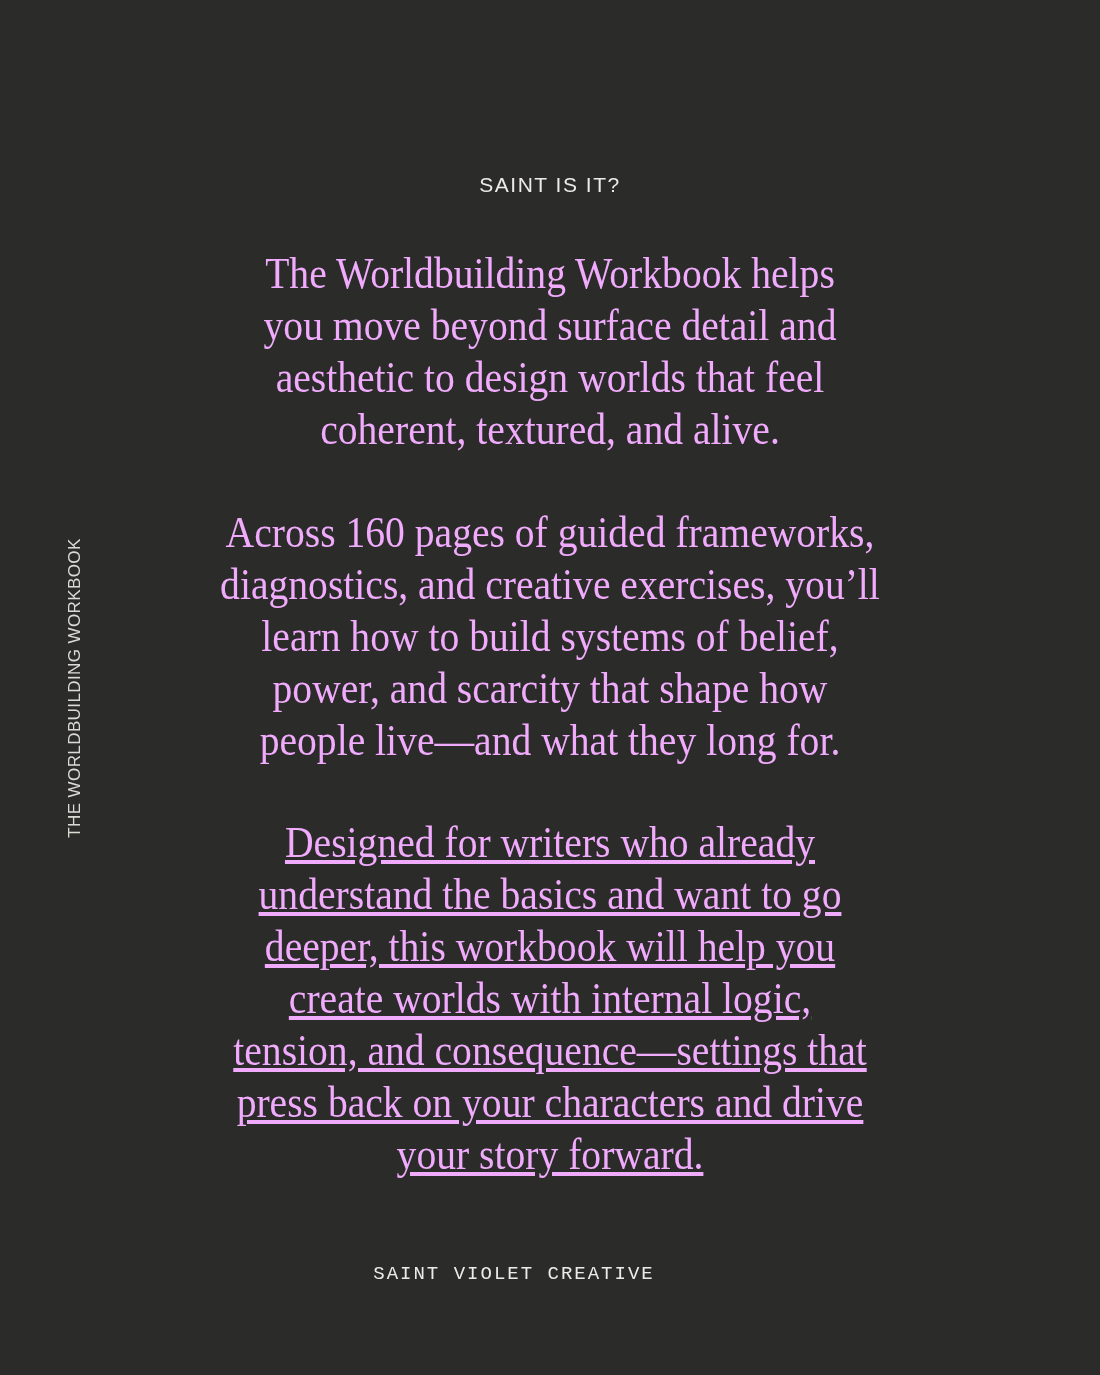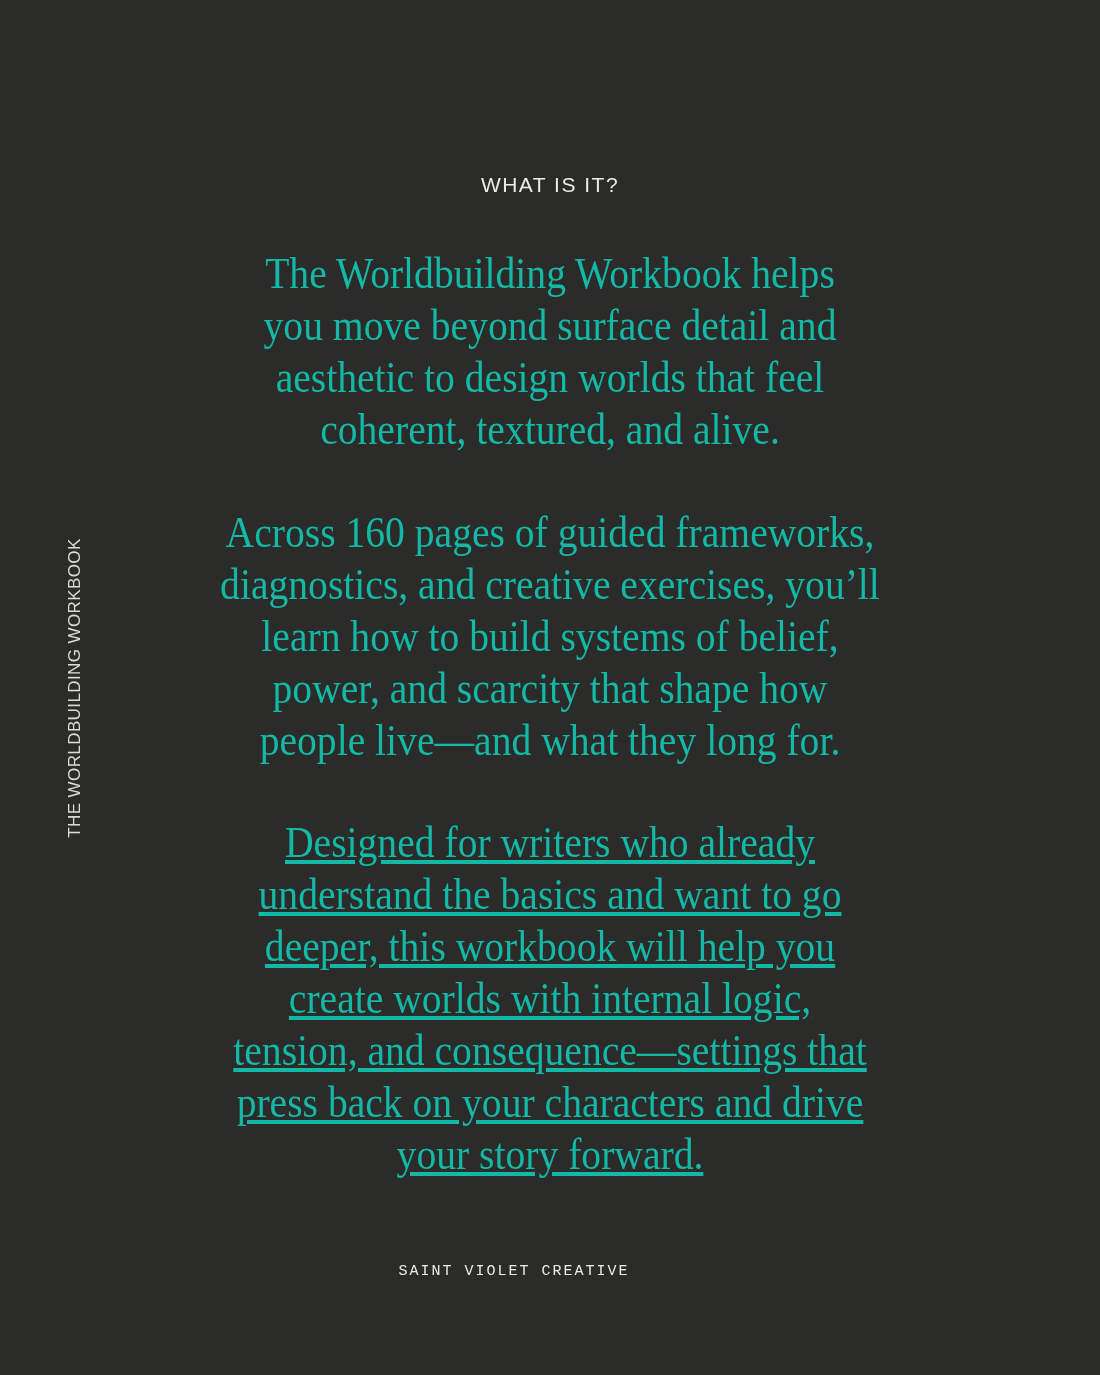--- a/index.html
+++ b/index.html
@@ -24,39 +24,39 @@
     white-space: nowrap;
     font-family: "Liberation Sans", sans-serif;
     font-size: 17px; letter-spacing: 0.4px;
     color: #dcdad4;
   }
   .body {
     position: absolute; left: 0; width: 1100px;
     text-align: center;
     font-family: "Liberation Serif", serif;
     font-size: 44px; line-height: 52px;
-    color: #14b8a6;
+    color: #f0abfc;
   }
   .para { margin: 0; }
   .line { display: block; transform: scaleX(0.9); transform-origin: center; white-space: nowrap; }
   #p1 { top: 248px; }
   #p2 { top: 507px; }
   #p3 { top: 817px; text-decoration: underline; }
   .footer {
     position: absolute; top: 1263px; left: 0; width: 1028px;
     text-align: center;
     font-family: "Liberation Mono", monospace;
-    font-size: 15px; letter-spacing: 2px;
+    font-size: 19px; letter-spacing: 2px;
     color: #ecebe6;
   }
 </style>
 </head>
 <body>
 
-<div class="eyebrow">WHAT IS IT?</div>
+<div class="eyebrow">SAINT IS IT?</div>
 
 <div class="side-label">THE WORLDBUILDING WORKBOOK</div>
 
 <div class="body para" id="p1">
   <span class="line">The Worldbuilding Workbook helps</span>
   <span class="line">you move beyond surface detail and</span>
   <span class="line">aesthetic to design worlds that feel</span>
   <span class="line">coherent, textured, and alive.</span>
 </div>
 

